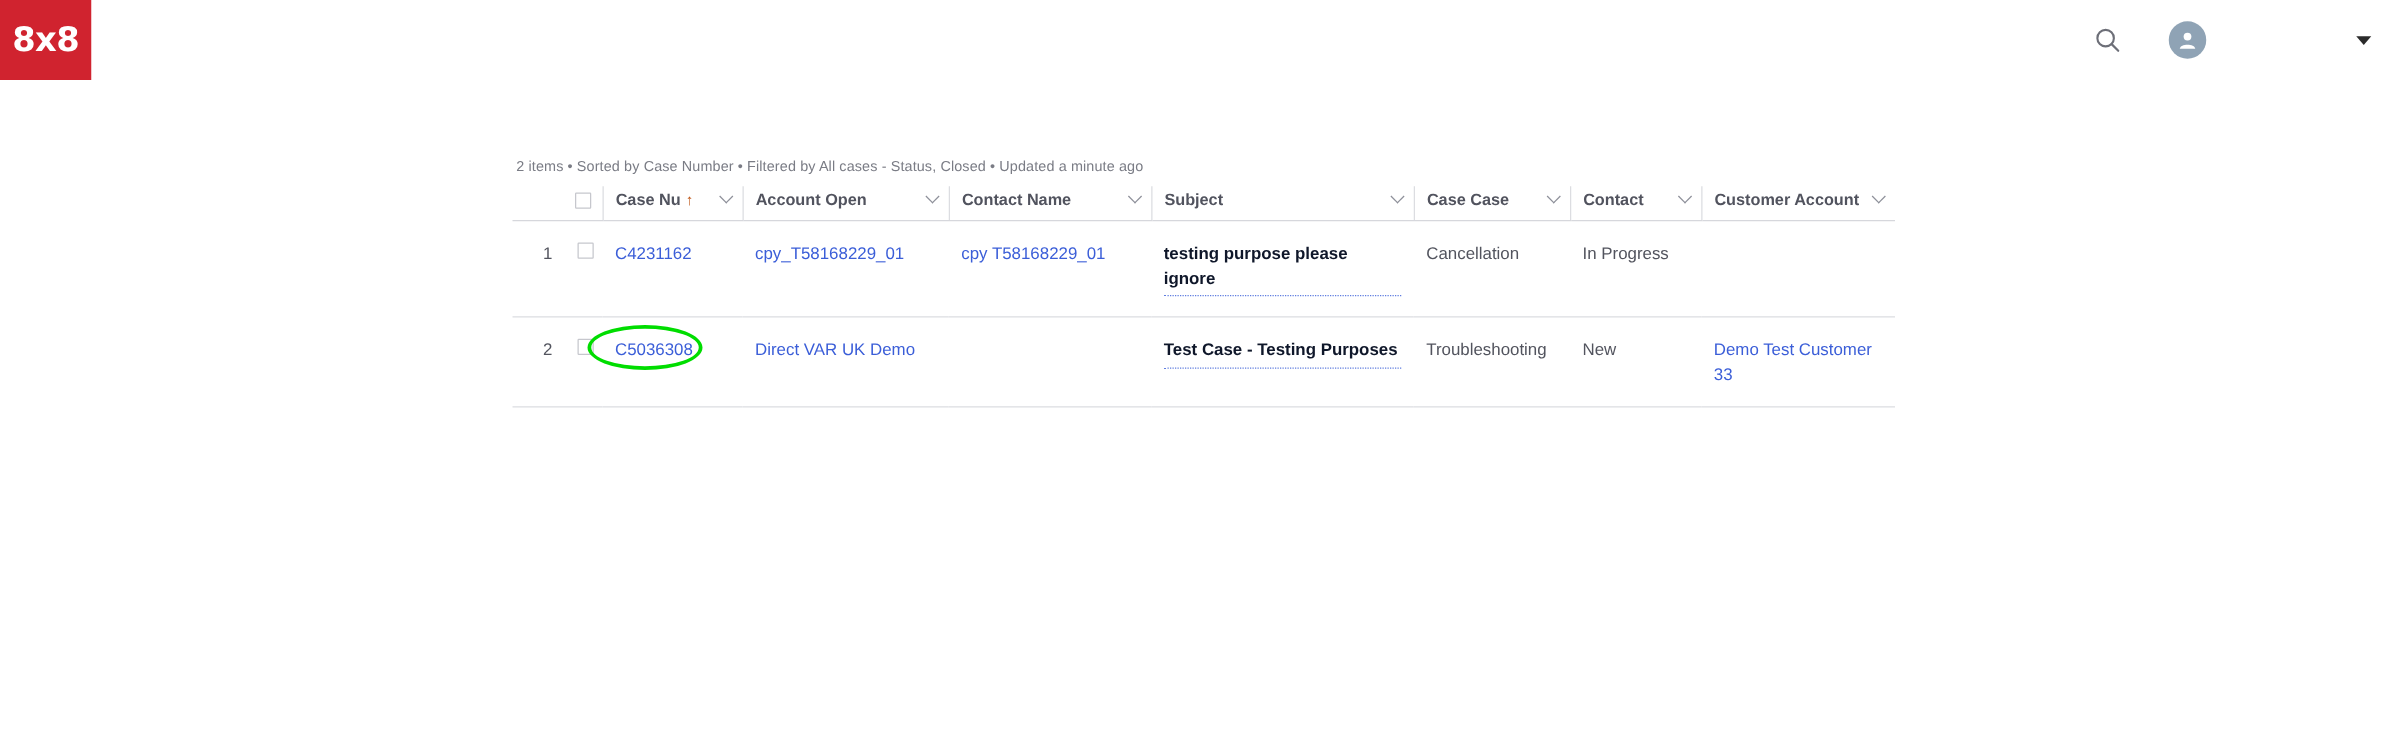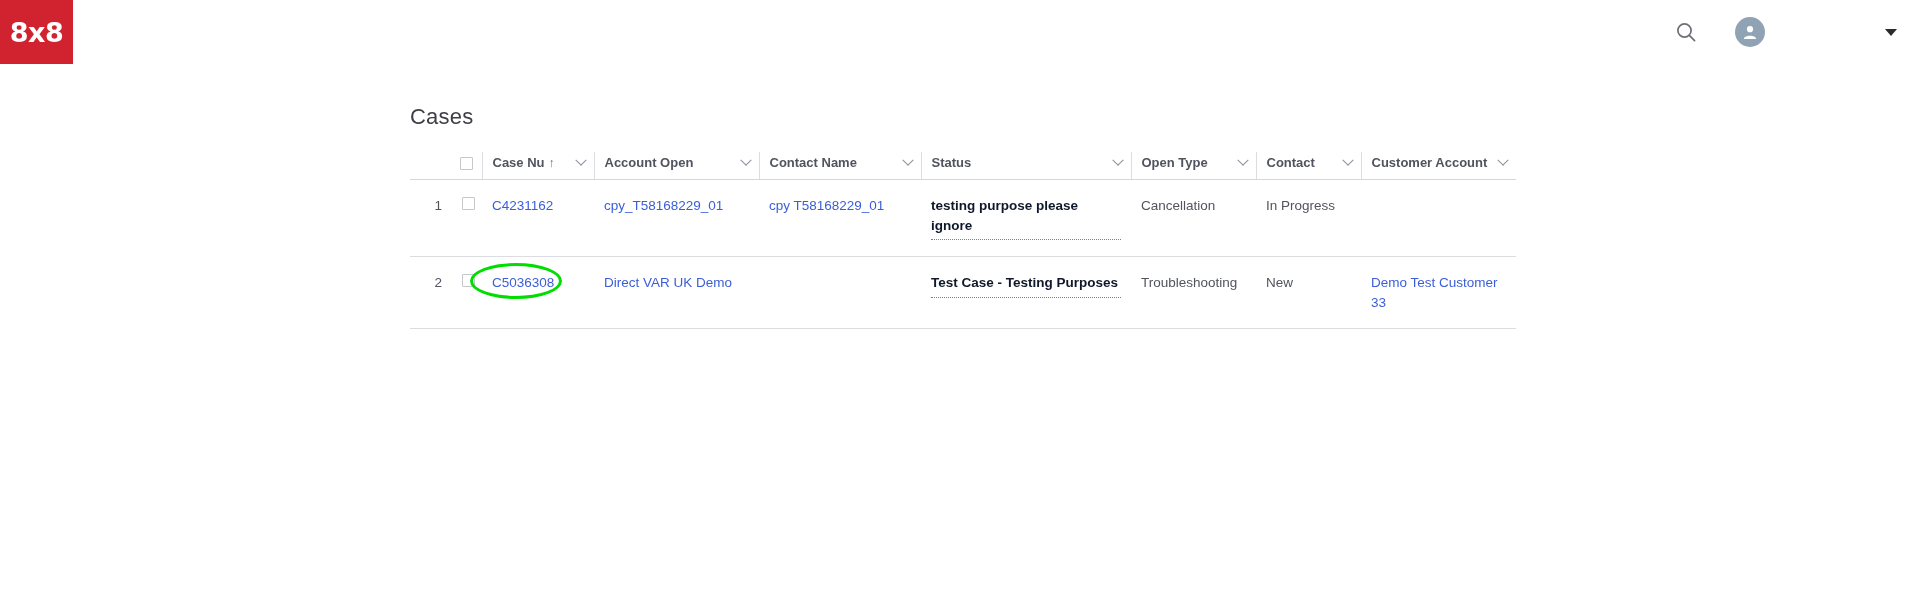--- a/index.html
+++ b/index.html
@@ -238,23 +238,23 @@
         <circle cx="9" cy="6.2" r="3.1" fill="#ffffff"></circle>
         <path d="M2.8 16 C3.2 11.6 14.8 11.6 15.2 16 Z" fill="#ffffff"></path>
       </svg>
     </div>
     <div class="caret-down"></div>
   </div>
 </div>
 
 <div class="content">
 
-  <h1 class="page-title">Cases</h1>
-
-
+
+
+  <div class="meta-line">2 items • Sorted by Case Number • Filtered by All cases - Status, Closed • Updated a minute ago</div>
 
   <table class="cases">
     <colgroup>
       <col style="width:42px">
       <col style="width:30px">
       <col style="width:112px">
       <col style="width:165px">
       <col style="width:162px">
       <col style="width:210px">
       <col style="width:125px">
@@ -285,27 +285,27 @@
           </div>
         </th>
         <th class="divider">
           <div class="th-inner">
             <span class="th-label">Contact Name</span>
             <i class="th-chev"></i>
           </div>
         </th>
         <th class="divider">
           <div class="th-inner">
-            <span class="th-label">Status</span>
-            <i class="th-chev"></i>
-          </div>
-        </th>
-        <th class="divider">
-          <div class="th-inner">
-            <span class="th-label">Open Type</span>
+            <span class="th-label">Subject</span>
+            <i class="th-chev"></i>
+          </div>
+        </th>
+        <th class="divider">
+          <div class="th-inner">
+            <span class="th-label">Case Case</span>
             <i class="th-chev"></i>
           </div>
         </th>
         <th class="divider">
           <div class="th-inner">
             <span class="th-label">Contact</span>
             <i class="th-chev"></i>
           </div>
         </th>
         <th class="divider">

